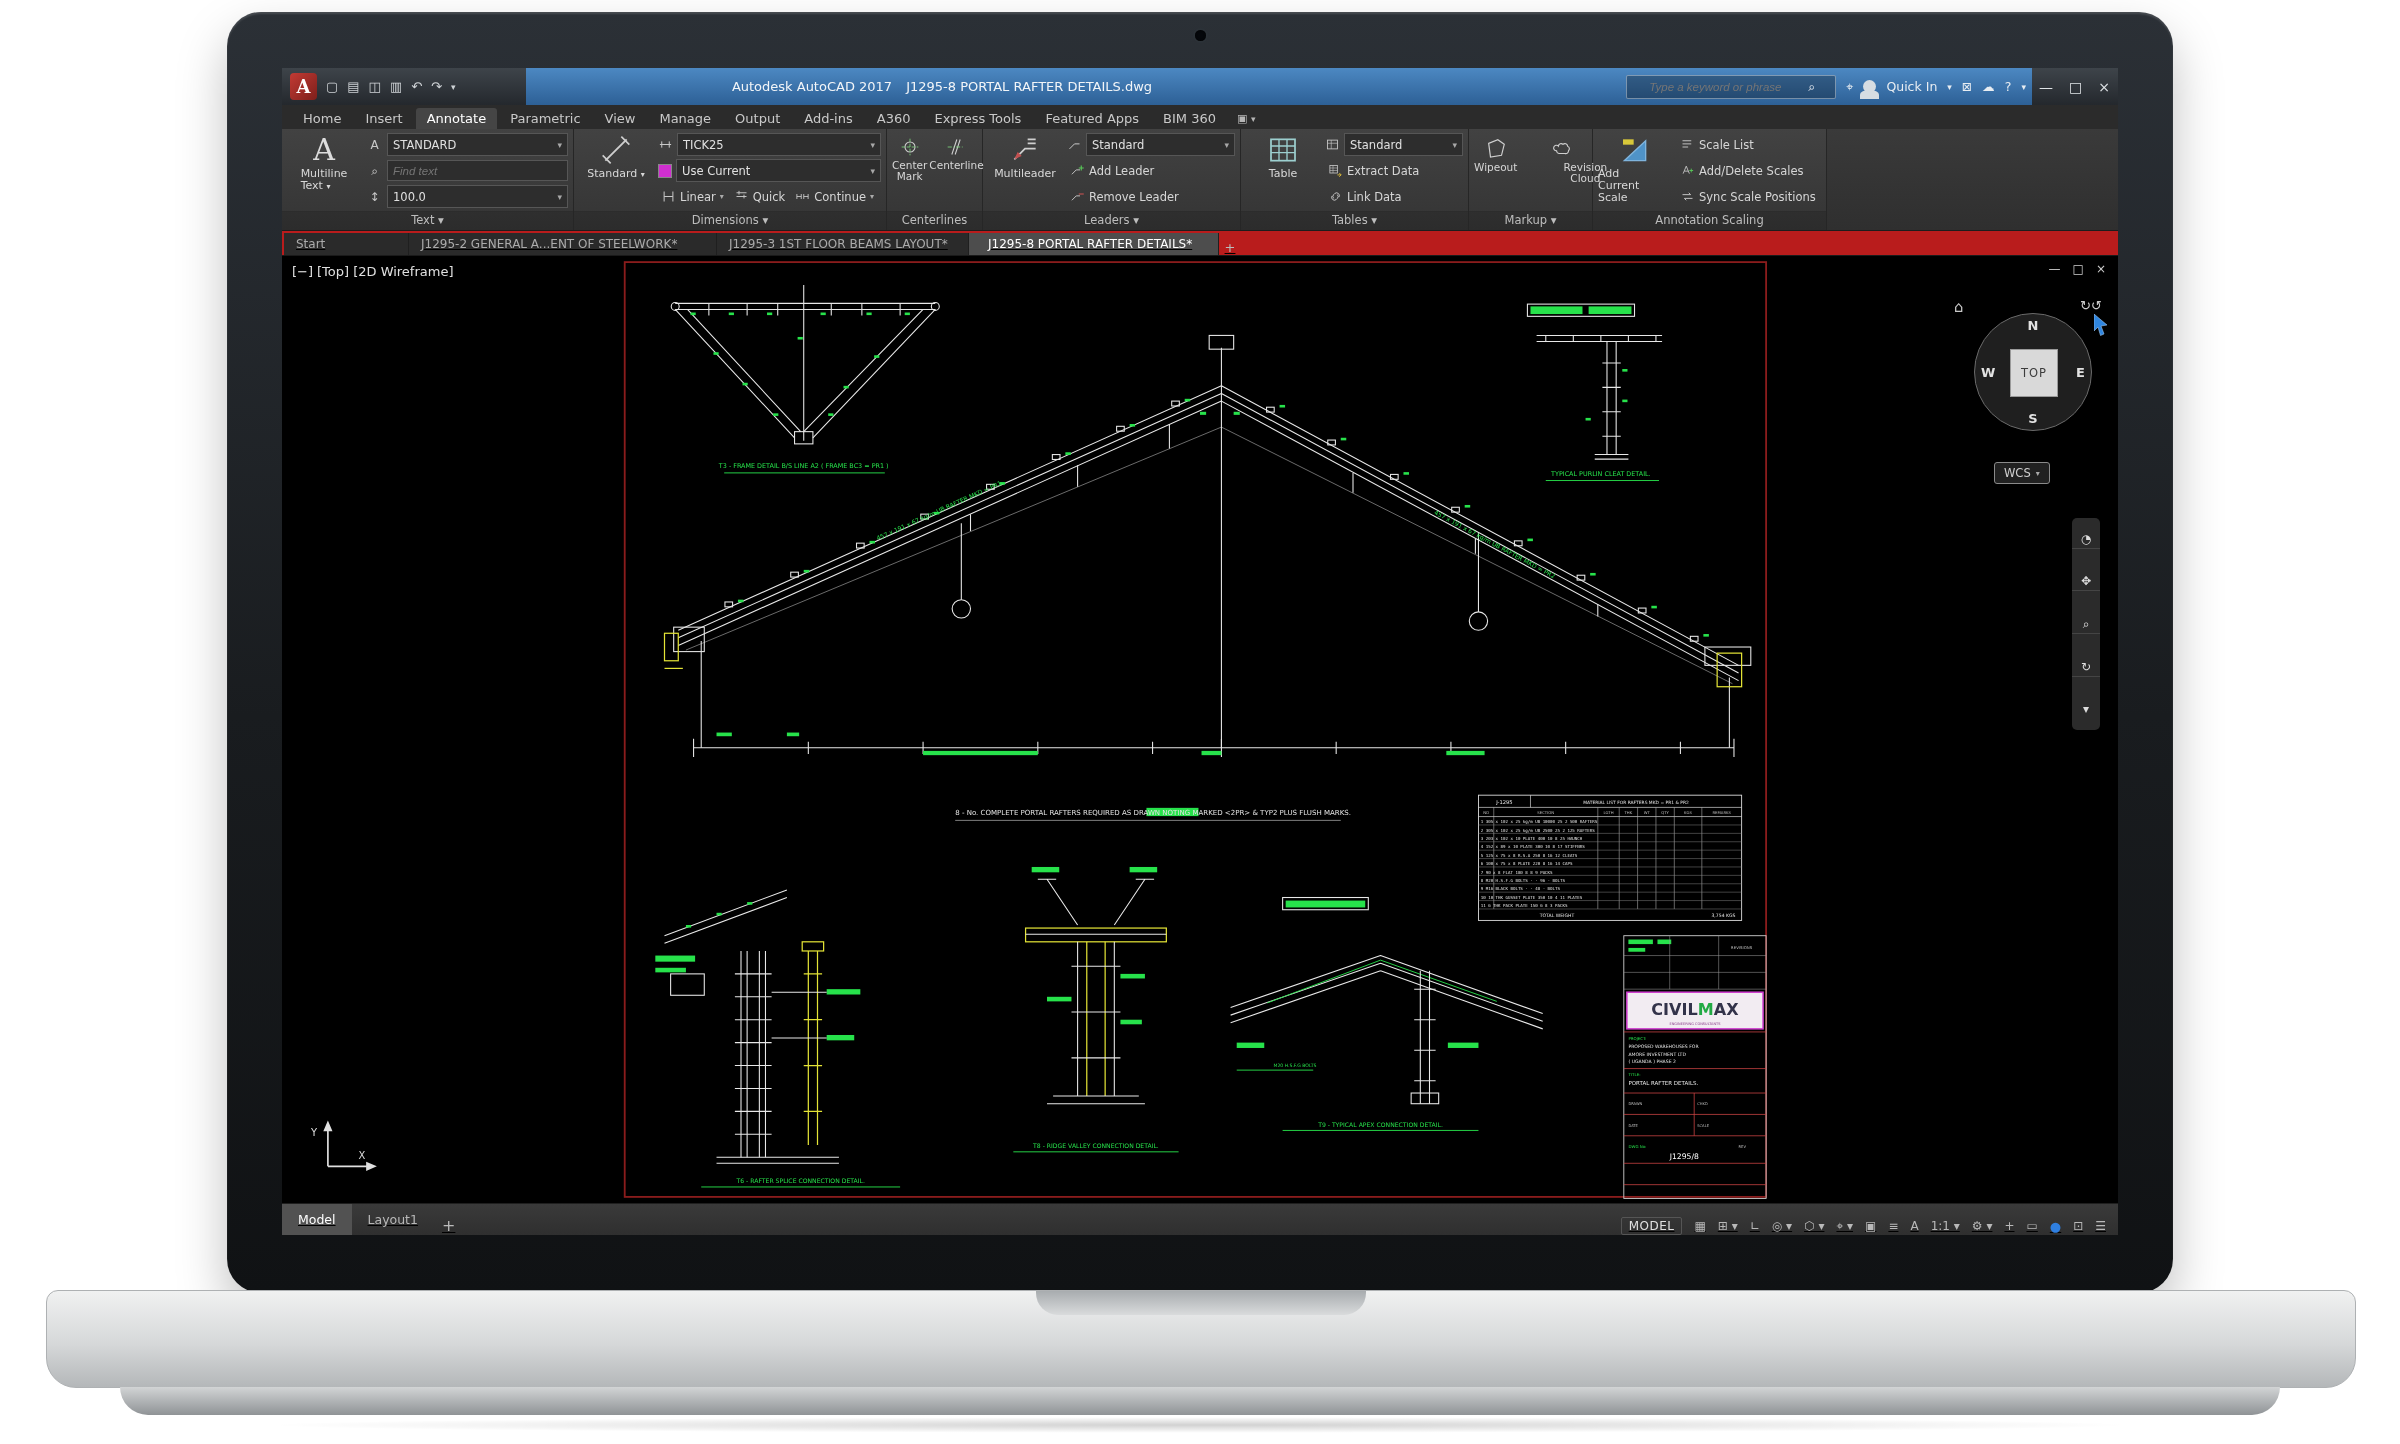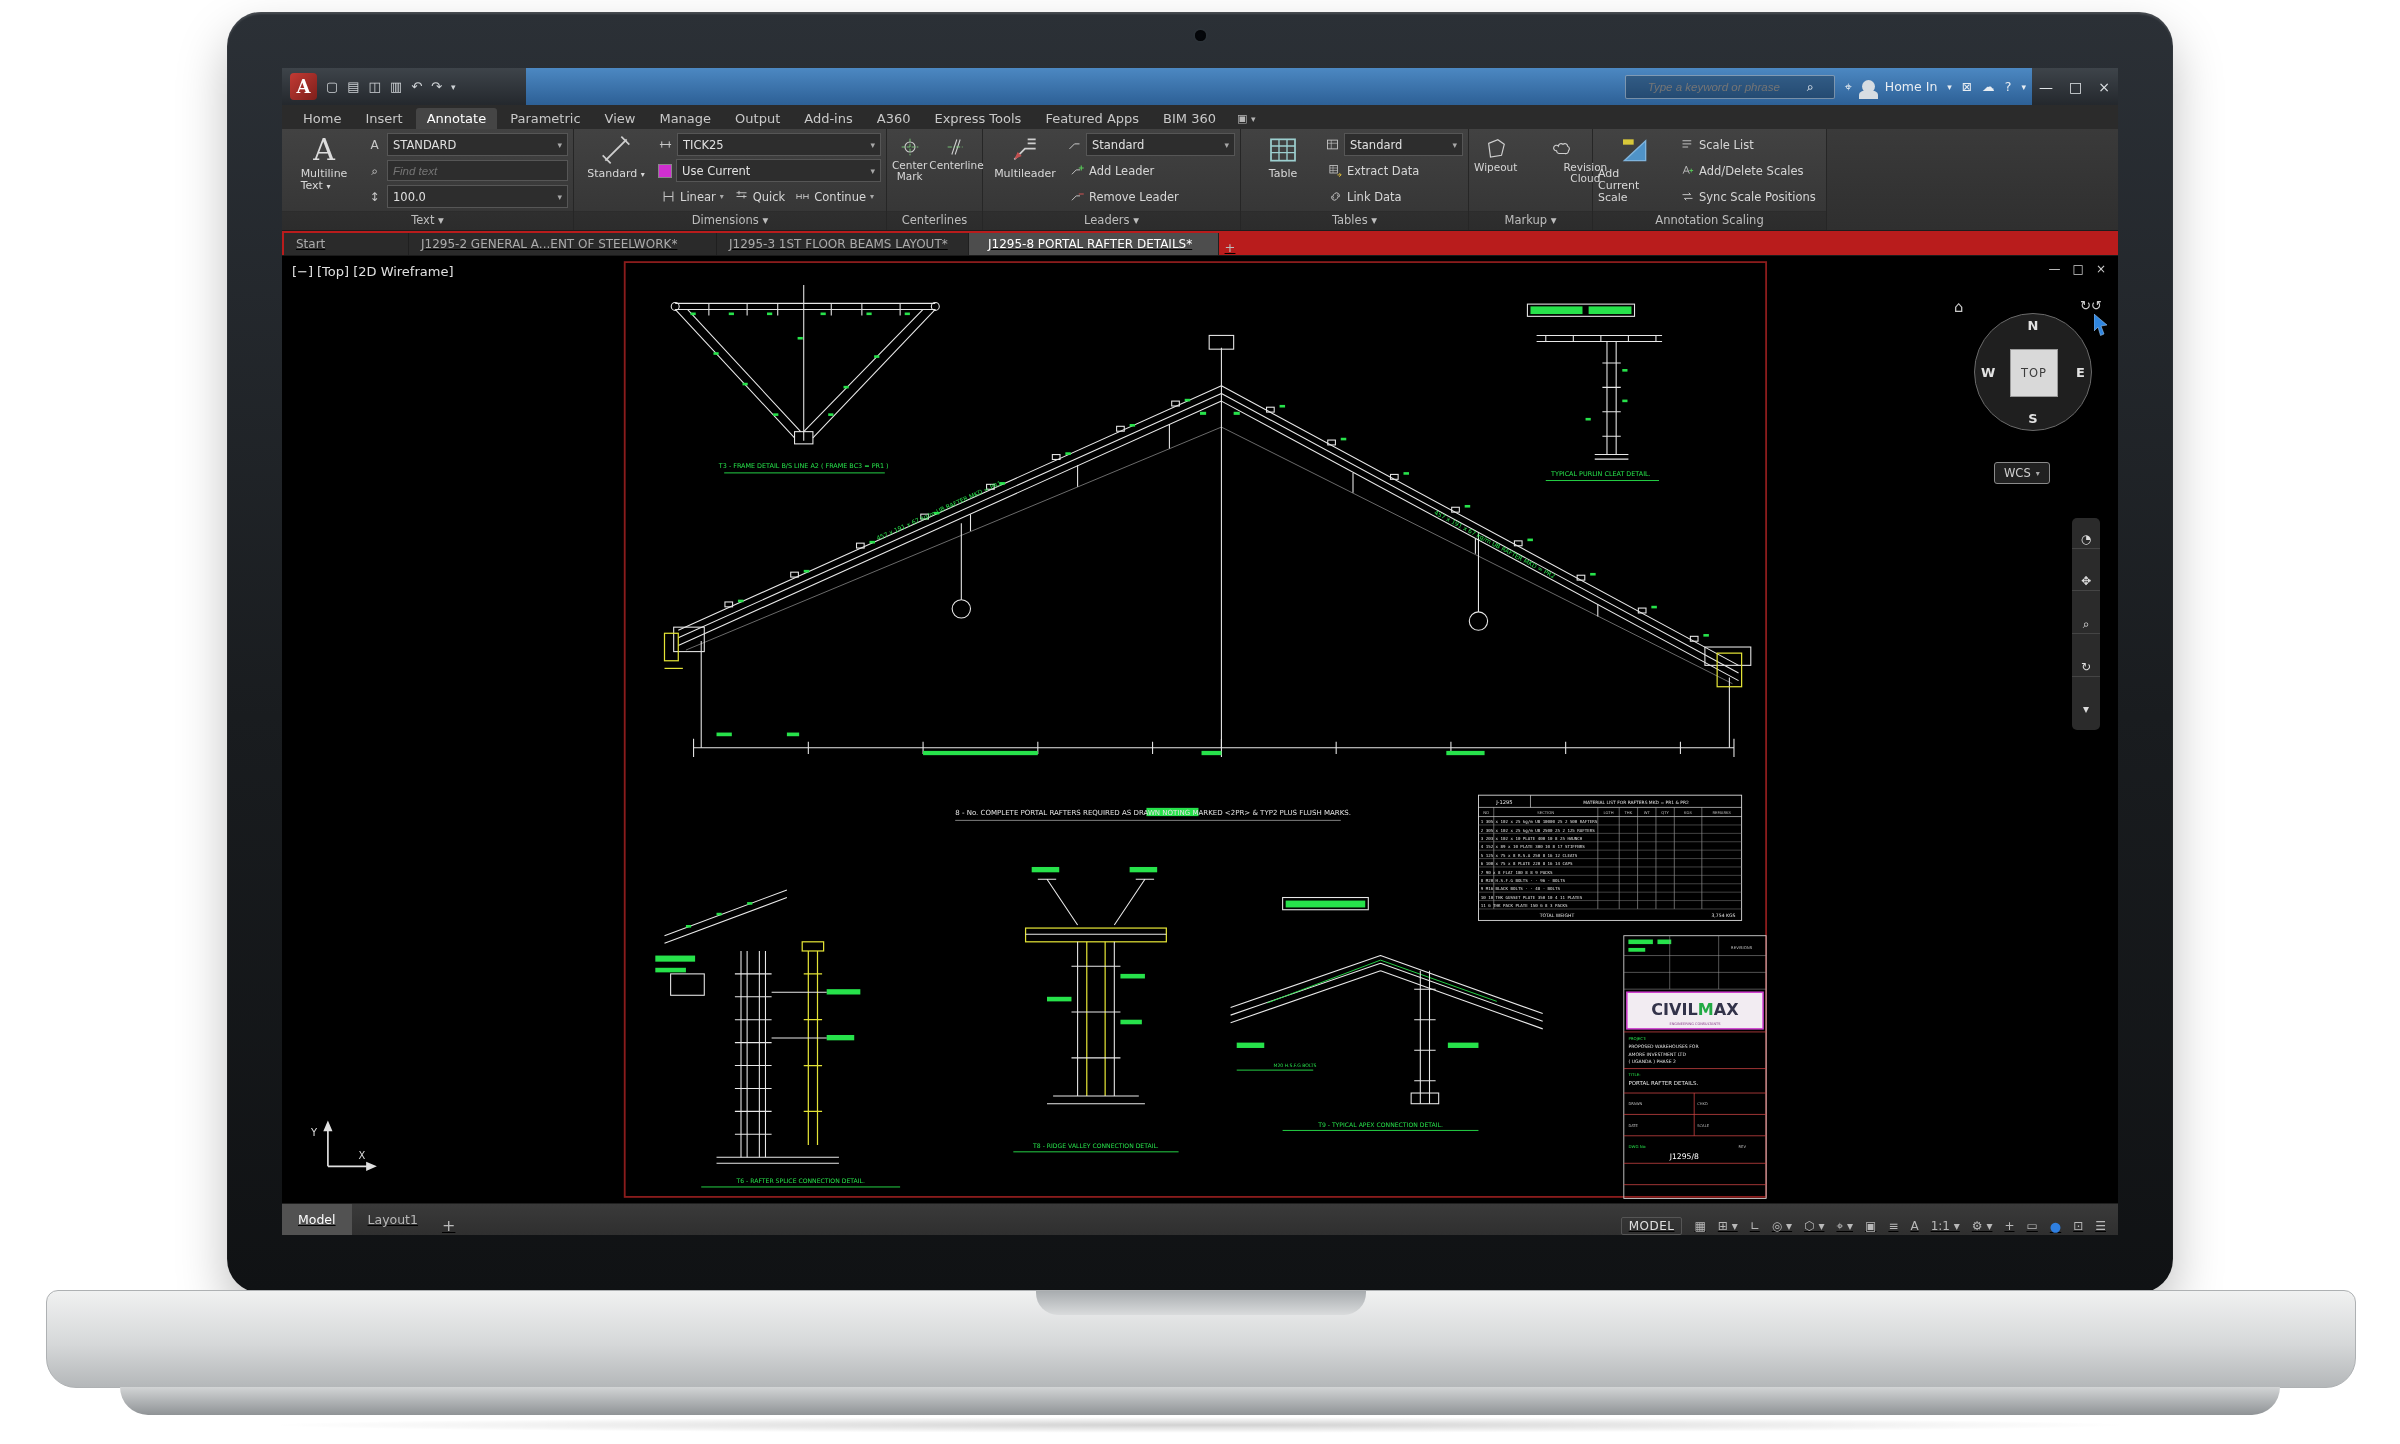--- a/index.html
+++ b/index.html
@@ -137,28 +137,32 @@
           </div>
         <div class="qat">
           <span>▢</span>
           <span>▤</span>
           <span>◫</span>
           <span>▥</span>
           <span>↶</span>
           <span>↷</span>
           <span style="font-size:9px;">▾</span>
         </div>
+        <div class="tb-title">
+          <span>Autodesk AutoCAD 2017</span>
+          <span>J1295-8 PORTAL  RAFTER  DETAILS.dwg</span>
+        </div>
         <div class="tb-right">
           <div class="searchbox">
             <input placeholder="Type a keyword or phrase" style="">
             <span>⌕</span>
           </div>
           <span>⌖</span>
           <span class="avatar"></span>
-          <span>Home In</span>
+          <span>Quick In</span>
           <span style="font-size:9px;">▾</span>
           <span>⊠</span>
           <span>☁</span>
           <span>?</span>
           <span style="font-size:9px;">▾</span>
         </div>
         <div class="winctl">
           <span>—</span>
           <span>□</span>
           <span>×</span>

